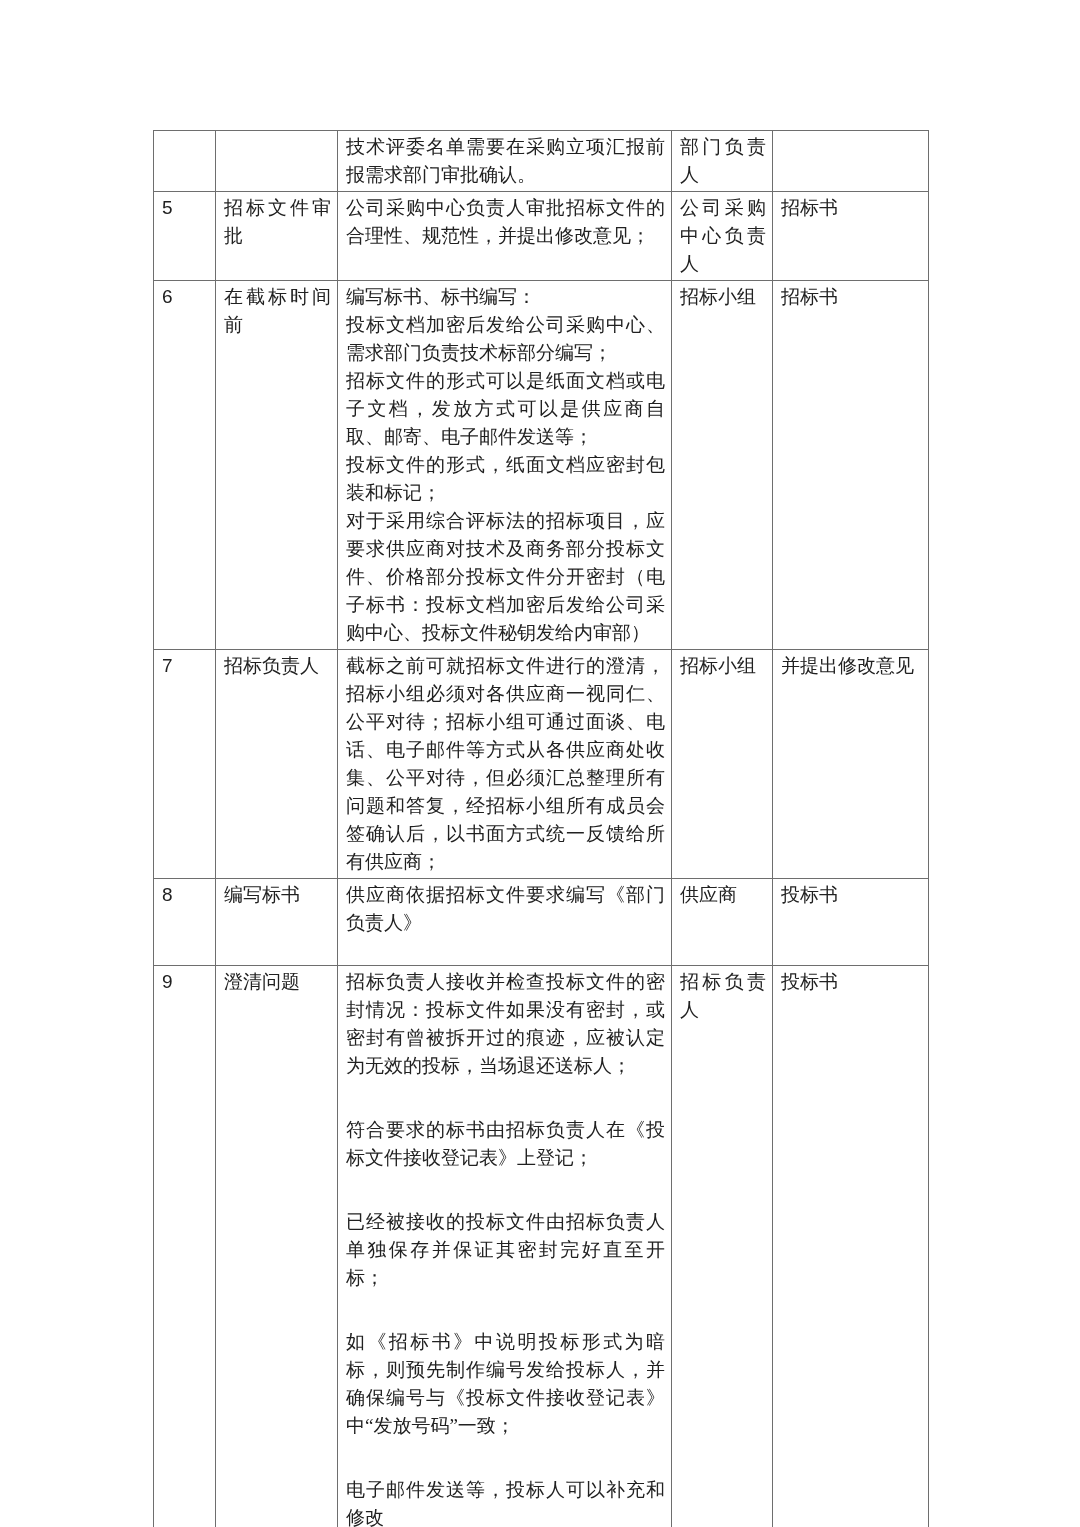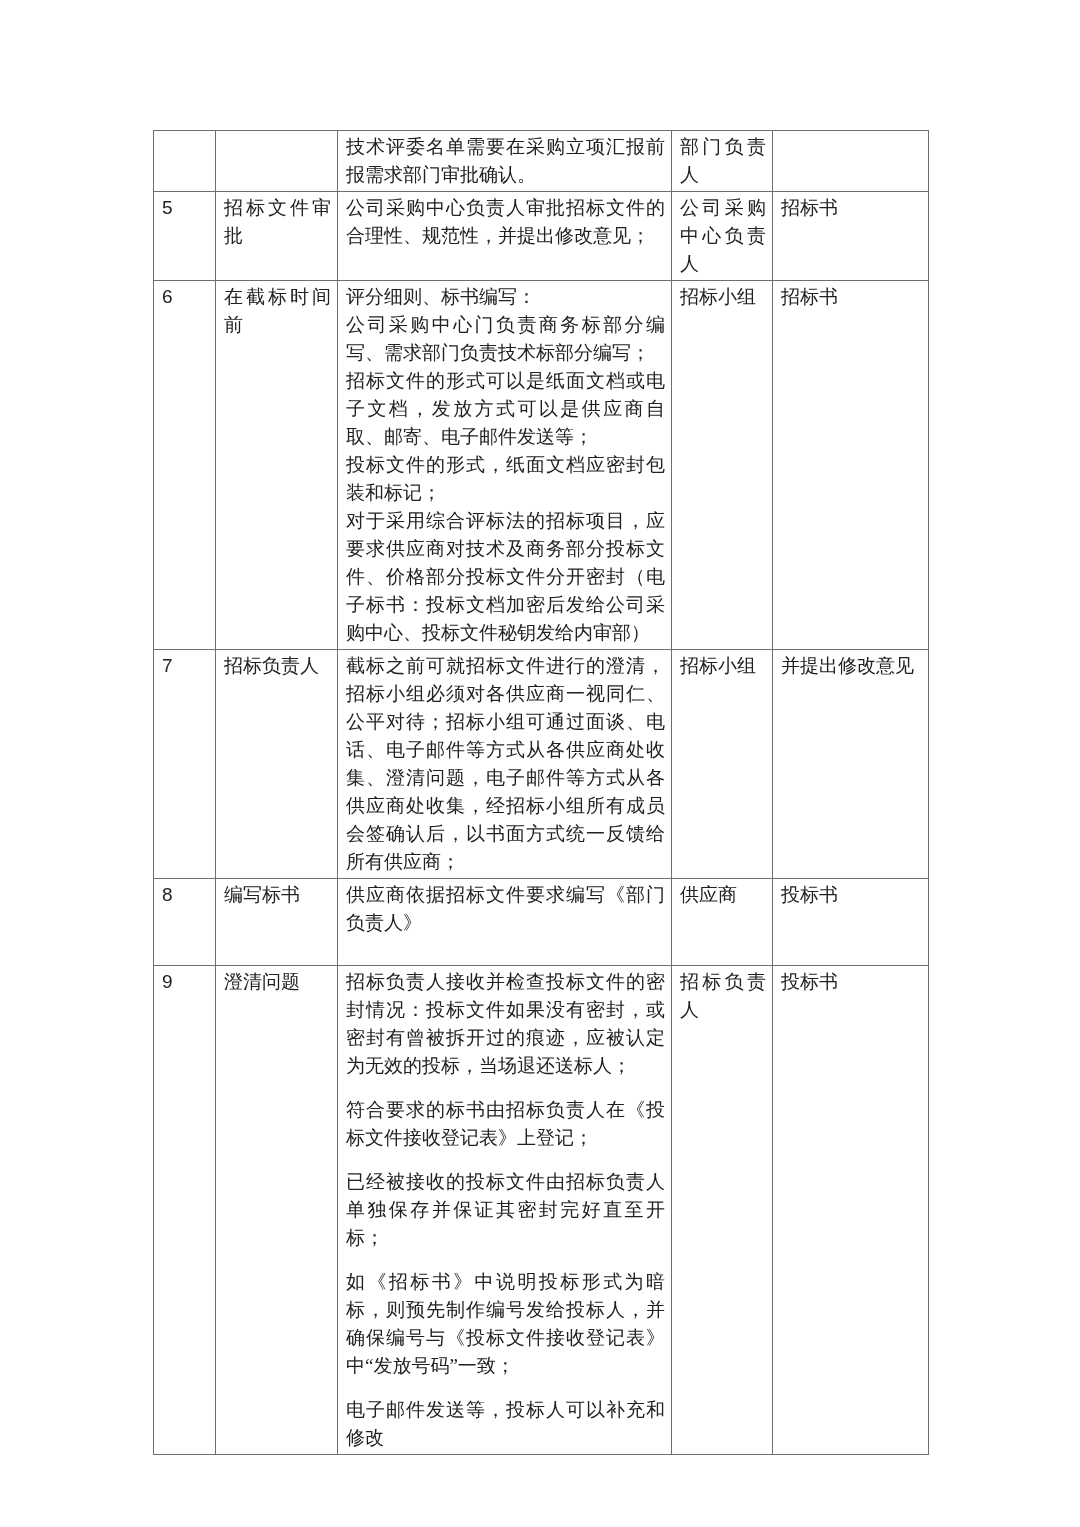--- a/index.html
+++ b/index.html
@@ -32,21 +32,21 @@
     word-break: break-all;
   }
   td.col-num {
     font-family: "Liberation Sans", "DejaVu Sans", sans-serif;
     padding-left: 10px;
   }
   td.col-step, td.col-desc, td.col-resp {
     text-align: justify;
   }
   td p { margin: 0; }
-  tr.gap td.col-desc p + p { margin-top: 16px; }
+  tr.gap td.col-desc p + p { margin-top: 36px; }
   
   tr.row-0 { height: 58px; }
   tr.row-1 { height: 87px; }
   tr.row-2 { height: 369px; }
   tr.row-3 { height: 199px; }
   tr.row-4 { height: 87px; }
   tr.row-5 { height: 451px; }
 </style>
 </head>
 <body>
@@ -76,34 +76,34 @@
           <td class="col-desc">
             <p>公司采购中心负责人审批招标文件的合理性、规范性，并提出修改意见；</p>
           </td>
           <td class="col-resp">公司采购中心负责人</td>
           <td class="col-out">招标书</td>
         </tr>
         <tr class="row-2">
           <td class="col-num">6</td>
           <td class="col-step">在截标时间前</td>
           <td class="col-desc">
-            <p>评分细则、标书编写：</p>
-            <p>公司采购中心门负责商务标部分编写、需求部门负责技术标部分编写；</p>
+            <p>编写标书、标书编写：</p>
+            <p>投标文档加密后发给公司采购中心、需求部门负责技术标部分编写；</p>
             <p>招标文件的形式可以是纸面文档或电子文档，发放方式可以是供应商自取、邮寄、电子邮件发送等；</p>
             <p>投标文件的形式，纸面文档应密封包装和标记；</p>
             <p>对于采用综合评标法的招标项目，应要求供应商对技术及商务部分投标文件、价格部分投标文件分开密封（电子标书：投标文档加密后发给公司采购中心、投标文件秘钥发给内审部）</p>
           </td>
           <td class="col-resp">招标小组</td>
           <td class="col-out">招标书</td>
         </tr>
         <tr class="row-3">
           <td class="col-num">7</td>
           <td class="col-step">招标负责人</td>
           <td class="col-desc">
-            <p>截标之前可就招标文件进行的澄清，招标小组必须对各供应商一视同仁、公平对待；招标小组可通过面谈、电话、电子邮件等方式从各供应商处收集、澄清问题，电子邮件等方式从各供应商处收集，经招标小组所有成员会签确认后，以书面方式统一反馈给所有供应商；</p>
+            <p>截标之前可就招标文件进行的澄清，招标小组必须对各供应商一视同仁、公平对待；招标小组可通过面谈、电话、电子邮件等方式从各供应商处收集、公平对待，但必须汇总整理所有问题和答复，经招标小组所有成员会签确认后，以书面方式统一反馈给所有供应商；</p>
           </td>
           <td class="col-resp">招标小组</td>
           <td class="col-out">并提出修改意见</td>
         </tr>
         <tr class="row-4">
           <td class="col-num">8</td>
           <td class="col-step">编写标书</td>
           <td class="col-desc">
             <p>供应商依据招标文件要求编写《部门负责人》</p>
           </td>

